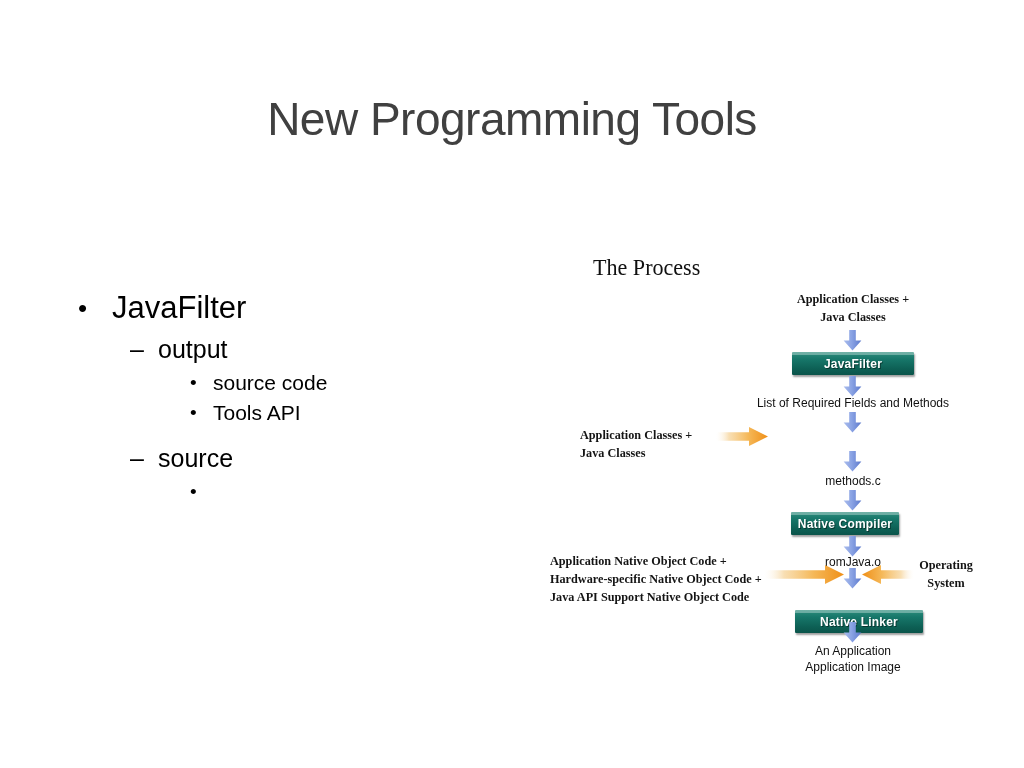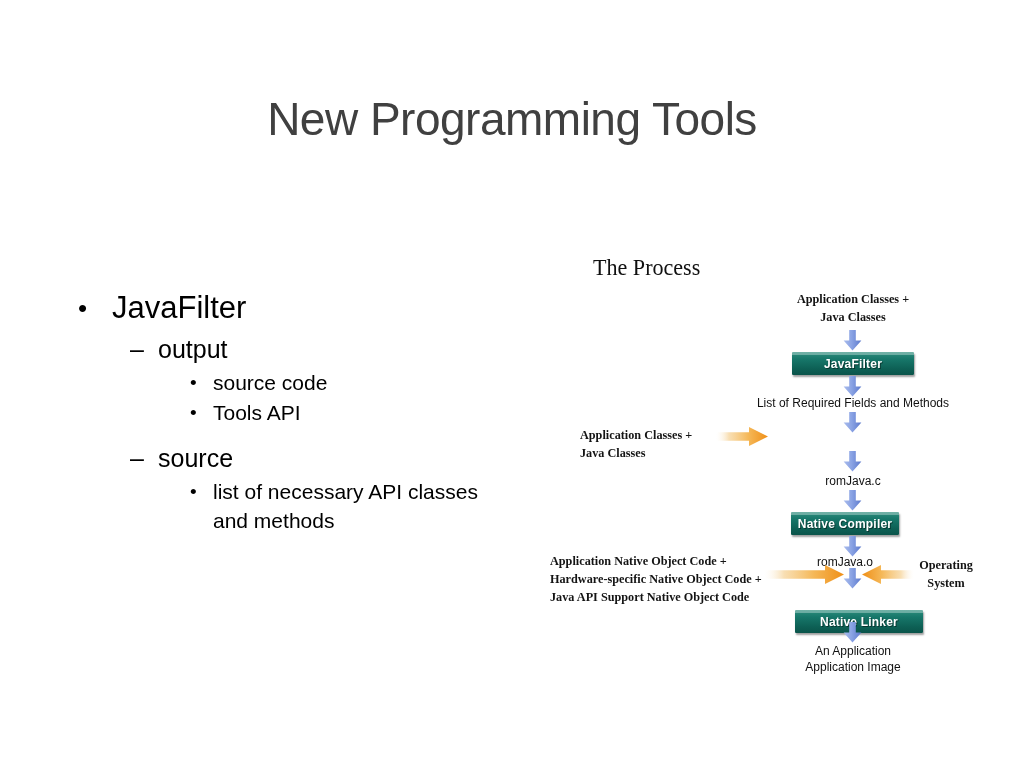--- a/index.html
+++ b/index.html
@@ -206,21 +206,20 @@
     <span class="tx">Tools API</span>
   </div>
 
   <div class="lvl2 gap-out">
     <span class="mk">–</span>
     <span class="tx">source</span>
   </div>
 
   <div class="lvl3">
     <span class="mk">•</span>
-    <span class="tx">list of necessary API classes and methods</span>
   </div>
 
 </div>
 
 <div class="diagram">
 
   <div class="dg-title">The Process</div>
 
   <div class="ser ctr" style="left:305px; top:44px; width:220px; margin-left:-110px;">Application Classes +</div>
   <div class="ser ctr" style="left:305px; top:62px; width:220px; margin-left:-110px;">Java Classes</div>
@@ -273,39 +272,39 @@
     </svg>
   </div>
 
 
   <div class="barrow" style="left:295px; top:205px;">
     <svg width="19" height="21" viewBox="0 0 19 21">
       <path d="M6.2 0 H12.8 V10.5 H18.4 L9.5 20.6 L0.6 10.5 H6.2 Z" fill="url(#bg1)"></path>
     </svg>
   </div>
 
-  <div class="sans" style="left:305px; top:228px; width:160px; margin-left:-80px;">romJava.c</div>
+  <div class="sans" style="left:305px; top:228px; width:160px; margin-left:-80px;">methods.c</div>
 
   <div class="barrow" style="left:295px; top:244px;">
     <svg width="19" height="21" viewBox="0 0 19 21">
       <path d="M6.2 0 H12.8 V10.5 H18.4 L9.5 20.6 L0.6 10.5 H6.2 Z" fill="url(#bg1)"></path>
     </svg>
   </div>
 
   <div class="box" style="left:243px; top:266px; width:108px;">
     <span class="bx-label">Native Compiler</span>
   </div>
 
   <div class="barrow" style="left:295px; top:290px;">
     <svg width="19" height="21" viewBox="0 0 19 21">
       <path d="M6.2 0 H12.8 V10.5 H18.4 L9.5 20.6 L0.6 10.5 H6.2 Z" fill="url(#bg1)"></path>
     </svg>
   </div>
 
-  <div class="sans" style="left:297px; top:309px; width:160px; margin-left:-80px;">romJava.o</div>
+  <div class="sans" style="left:305px; top:309px; width:160px; margin-left:-80px;">romJava.o</div>
 
   <div class="ser" style="left:2px; top:306px;">Application Native Object Code +</div>
   <div class="ser" style="left:2px; top:324px;">Hardware-specific Native Object Code +</div>
   <div class="ser" style="left:2px; top:342px;">Java API Support Native Object Code</div>
 
   <div class="oarrow" style="left:216px; top:319px; width:80px;">
     <svg width="80" height="19" viewBox="0 0 80 19">
       <path d="M0 5.2 H61 V0 L80 9.5 L61 19 V13.8 H0 Z" fill="url(#og1)"></path>
     </svg>
   </div>

